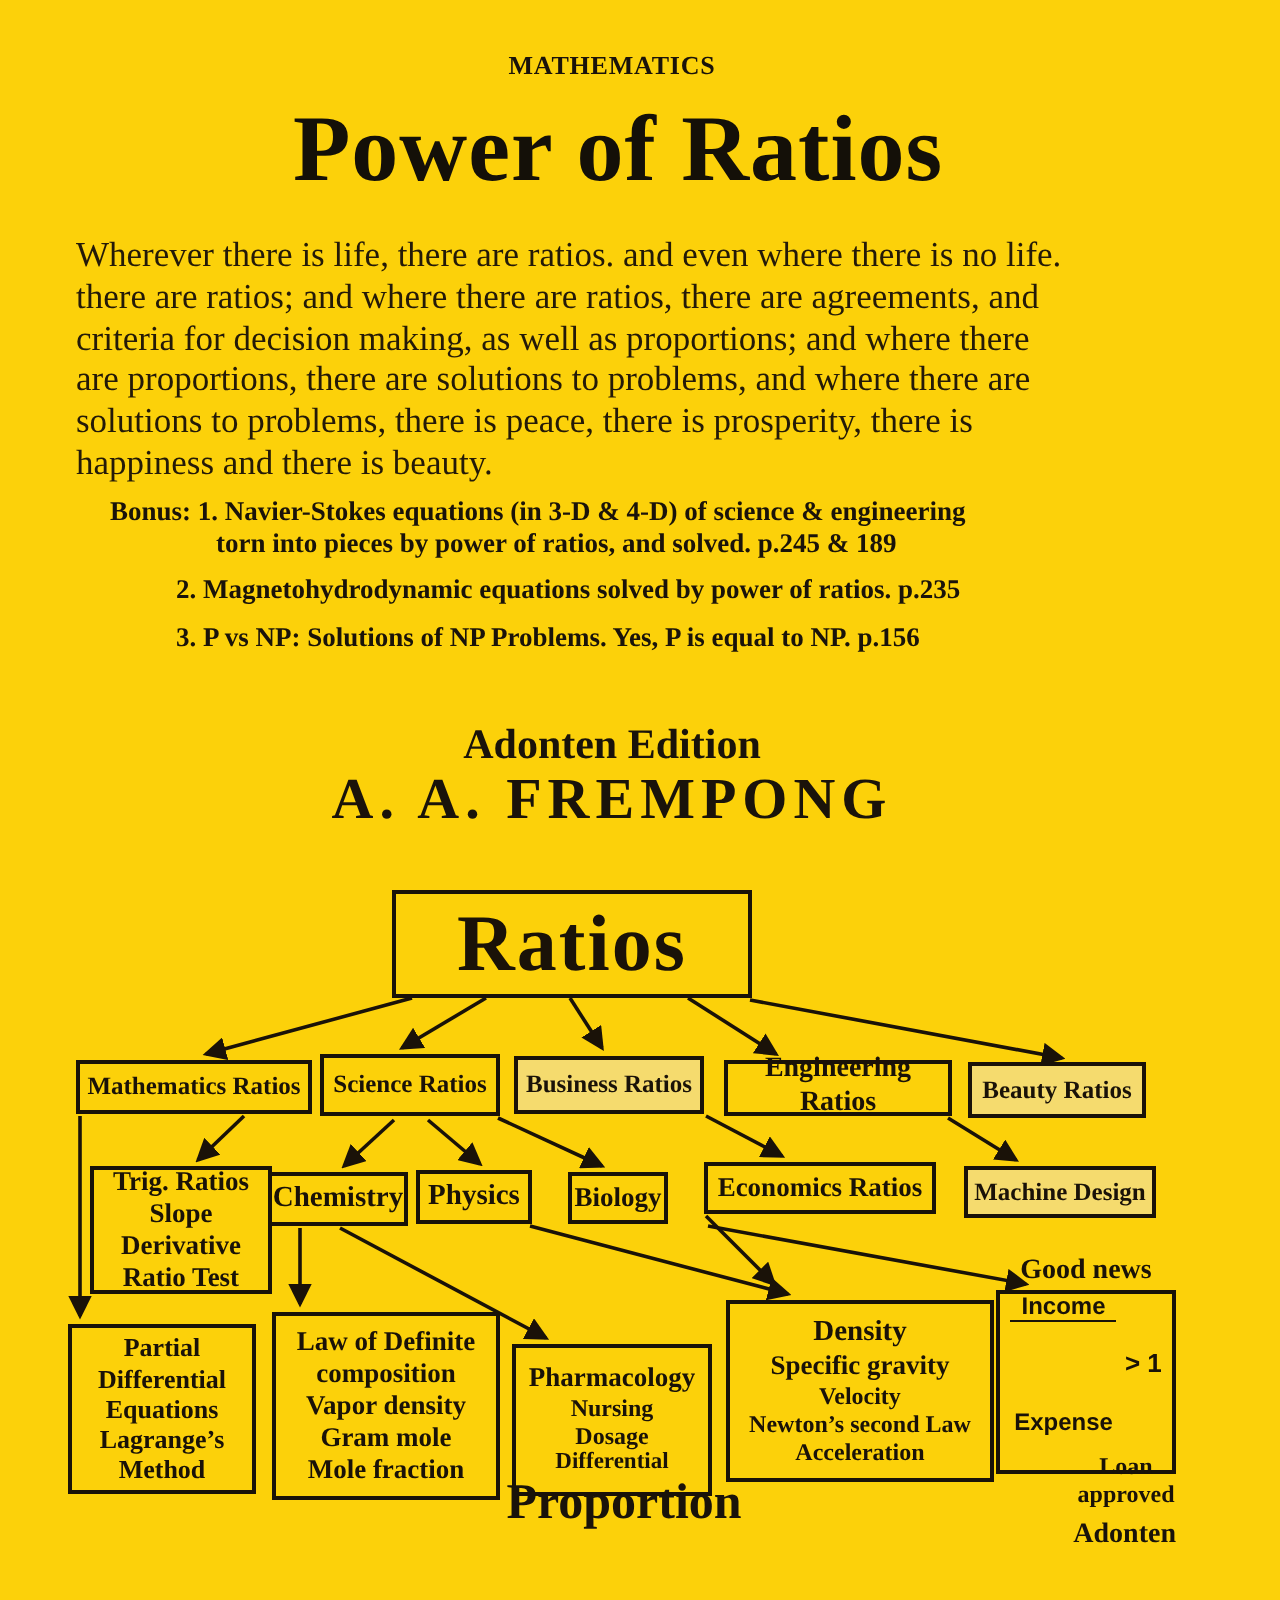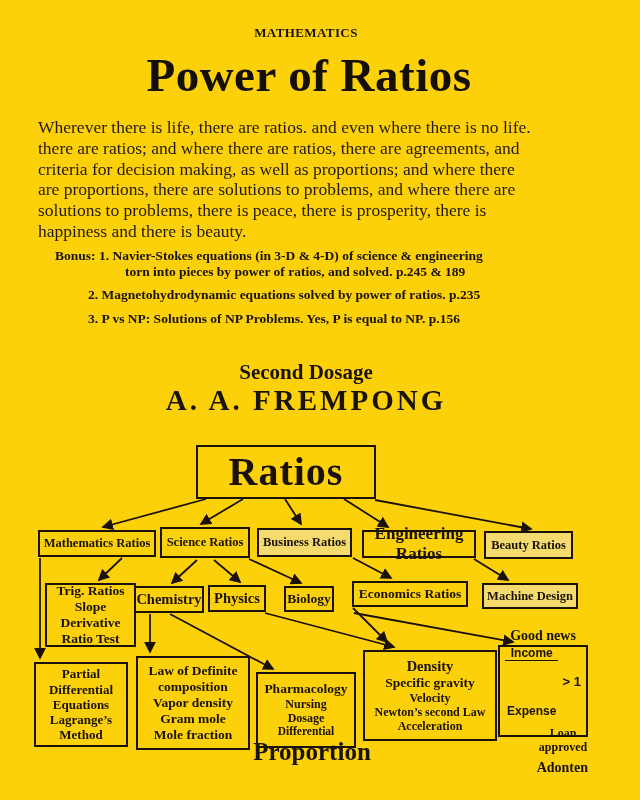--- a/index.html
+++ b/index.html
@@ -76,26 +76,26 @@
       <div>Wherever there is life, there are ratios. and even where there is no life.</div>
       <div>there are ratios; and where there are ratios, there are agreements, and</div>
       <div>criteria for decision making, as well as proportions; and where there</div>
       <div>are proportions, there are solutions to problems, and where there are</div>
       <div>solutions to problems, there is peace, there is prosperity, there is</div>
       <div>happiness and there is beauty.</div>
     </div>
 
   <div class="bonus" id="bonus">
       <div style="margin-left: 0px;">Bonus: 1. Navier-Stokes equations (in 3-D &amp; 4-D) of science &amp; engineering</div>
-      <div style="margin-left: 70px;">torn into pieces by power of ratios, and solved. p.245 &amp; 189</div>
+      <div style="margin-left: 53px;">torn into pieces by power of ratios, and solved. p.245 &amp; 189</div>
       <div class="sp" style="margin-left: 33px;">2. Magnetohydrodynamic equations solved by power of ratios. p.235</div>
       <div class="sp" style="margin-left: 33px;">3.  P vs NP: Solutions of NP Problems. Yes, P is equal to NP.  p.156</div>
     </div>
 
-  <div class="edition">Second Dosage</div>
+  <div class="edition">Adonten Edition</div>
   <div class="author">A. A. FREMPONG</div>
 
   <div class="diagram" id="diagram">
     <svg id="arrows" width="640" height="800" viewBox="0 0 640 800">
       <defs>
         <marker id="ah" viewBox="0 0 10 10" refX="8.5" refY="5" markerWidth="6.5" markerHeight="6.5" orient="auto-start-reverse">
           <path d="M0,0 L10,5 L0,10 z" fill="#1a1208"></path>
         </marker>
       </defs>
     <line x1="206" y1="499" x2="103" y2="527" stroke="#1a1208" stroke-width="1.8" marker-end="url(#ah)"></line>
@@ -121,21 +121,21 @@
       </div>
       <div class="node" style="left: 38px; top: 530px; width: 118px; height: 27px; font-size: 12.5px;">
         <div>Mathematics Ratios</div>
       </div>
       <div class="node" style="left: 160px; top: 527px; width: 90px; height: 31px; font-size: 12.5px;">
         <div>Science Ratios</div>
       </div>
       <div class="node tint" style="left: 257px; top: 528px; width: 95px; height: 29px; font-size: 12.5px;">
         <div>Business Ratios</div>
       </div>
-      <div class="node" style="left: 362px; top: 530px; width: 114px; height: 28px; font-size: 17px;">
+      <div class="node" style="left: 362px; top: 530px; width: 114px; height: 28px; font-size: 14px;">
         <div>Engineering Ratios</div>
       </div>
       <div class="node tint" style="left: 484px; top: 531px; width: 89px; height: 28px; font-size: 12.5px;">
         <div>Beauty Ratios</div>
       </div>
       <div class="node" style="left: 45px; top: 583px; width: 91px; height: 64px; font-size: 13.5px;">
         <div>Trig. Ratios</div>
         <div>Slope</div>
         <div>Derivative</div>
         <div>Ratio Test</div>

